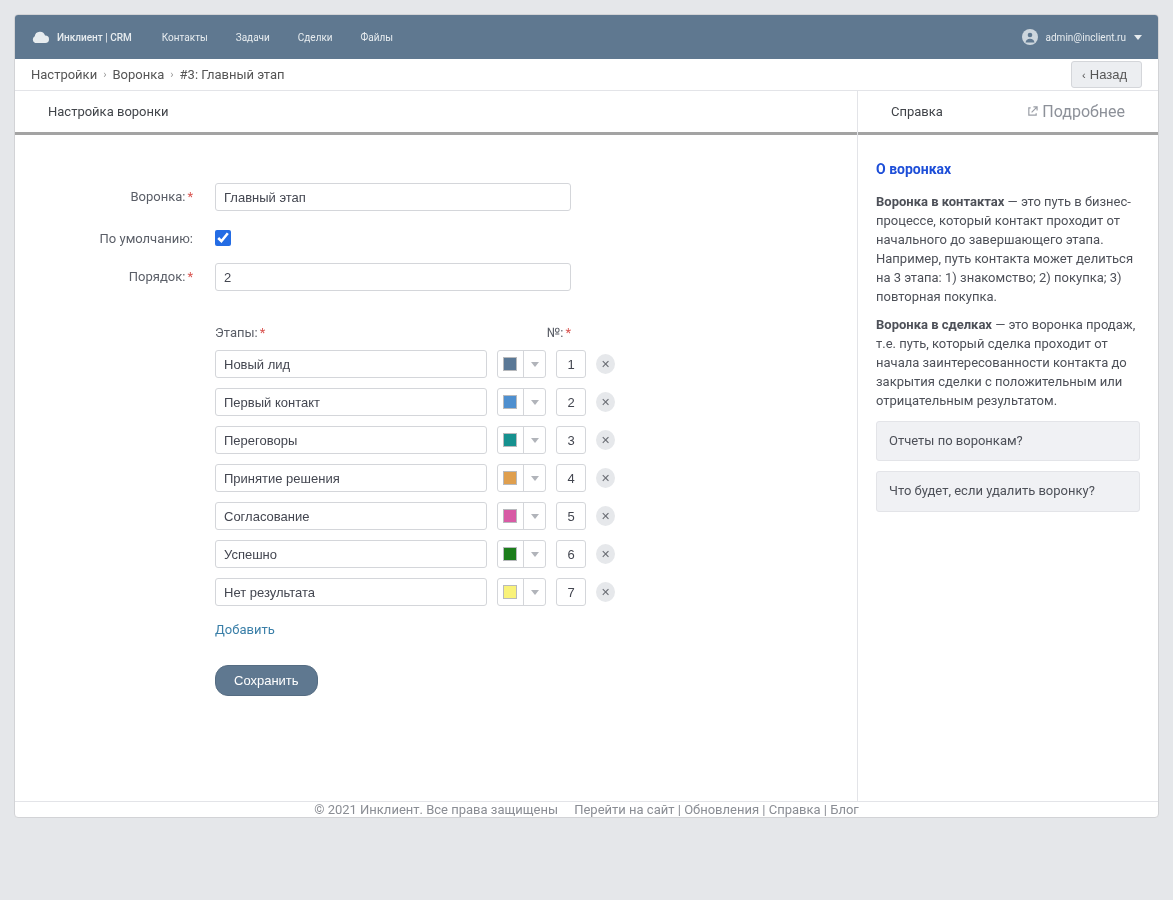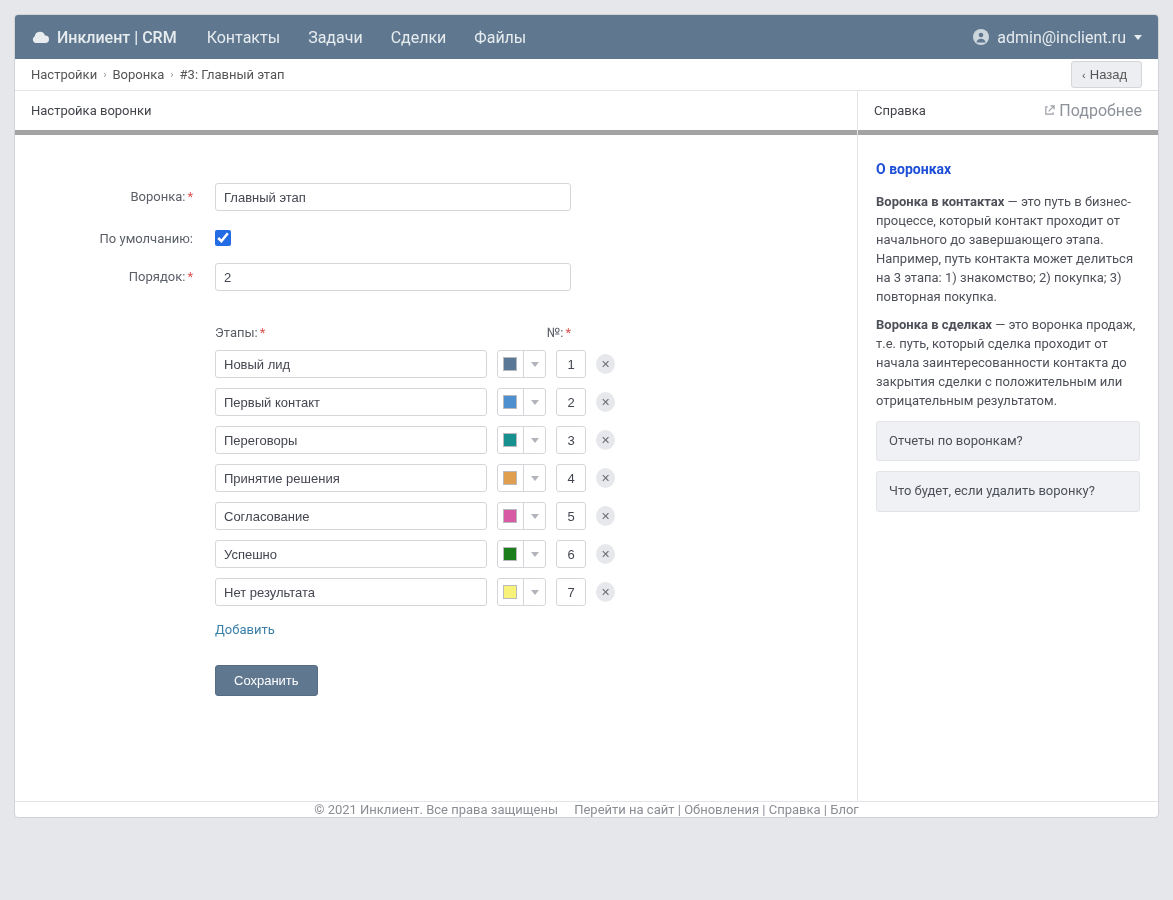--- a/index.html
+++ b/index.html
@@ -17,21 +17,21 @@
     margin: 14px;
     overflow: hidden;
   }
   .topbar {
     background: #5f7890;
     color: #fff;
     height: 44px;
     display: flex;
     align-items: center;
     padding: 0 16px;
-    font-size: 16px;
+    font-size: 10px;
   }
   .brand {
     display: flex;
     align-items: center;
     gap: 8px;
     font-weight: 500;
     margin-right: 30px;
     color: #e7ecef;
   }
   .nav-links { display: flex; gap: 28px; }
@@ -63,24 +63,24 @@
     gap: 4px;
   }
   .content-row { display: flex; min-height: 710px; }
   .form-area {
     flex: 1;
     border-right: 1px solid #e3e4e8;
   }
   .side-area { width: 300px; }
   .panel-header {
     height: 44px;
-    border-bottom: 5px solid #a3a3a3;
-    display: flex;
-    align-items: center;
-    padding: 0 16px;
+    border-bottom: 3px solid #a3a3a3;
+    display: flex;
+    align-items: center;
+    padding: 0 33px;
     color: #414449;
     font-size: 13px;
   }
   .panel-header-spacer { flex: 1; }
   .more-link { color: #8d9199; text-decoration: none; display: flex; align-items: center; gap: 4px; font-size: 16px; }
   .form-body { padding: 48px 40px 40px 40px; }
   .form-row { display: flex; margin-bottom: 14px; }
   .form-label {
     width: 160px;
     text-align: right;
@@ -160,21 +160,21 @@
     cursor: pointer;
     font-size: 13px;
     margin-top: 6px;
     display: inline-block;
   }
   .btn-primary {
     background: #5f7890;
     border: 1px solid #556c82;
     color: #fff;
     padding: 7px 18px;
-    border-radius: 3px;
+    border-radius: 13px;
     cursor: pointer;
     font-size: 13px;
     margin-top: 28px;
   }
   .help-body { padding: 24px 18px; font-size: 13px; line-height: 1.45; }
   .help-body h4 { font-size: 14px; font-weight: 700; margin-bottom: 14px; color: #1d4ed8; }
   .help-body p { margin-bottom: 10px; color: #4d5058; }
   .faq-item {
     background: #f0f1f4;
     border: 1px solid #e3e4e8;

